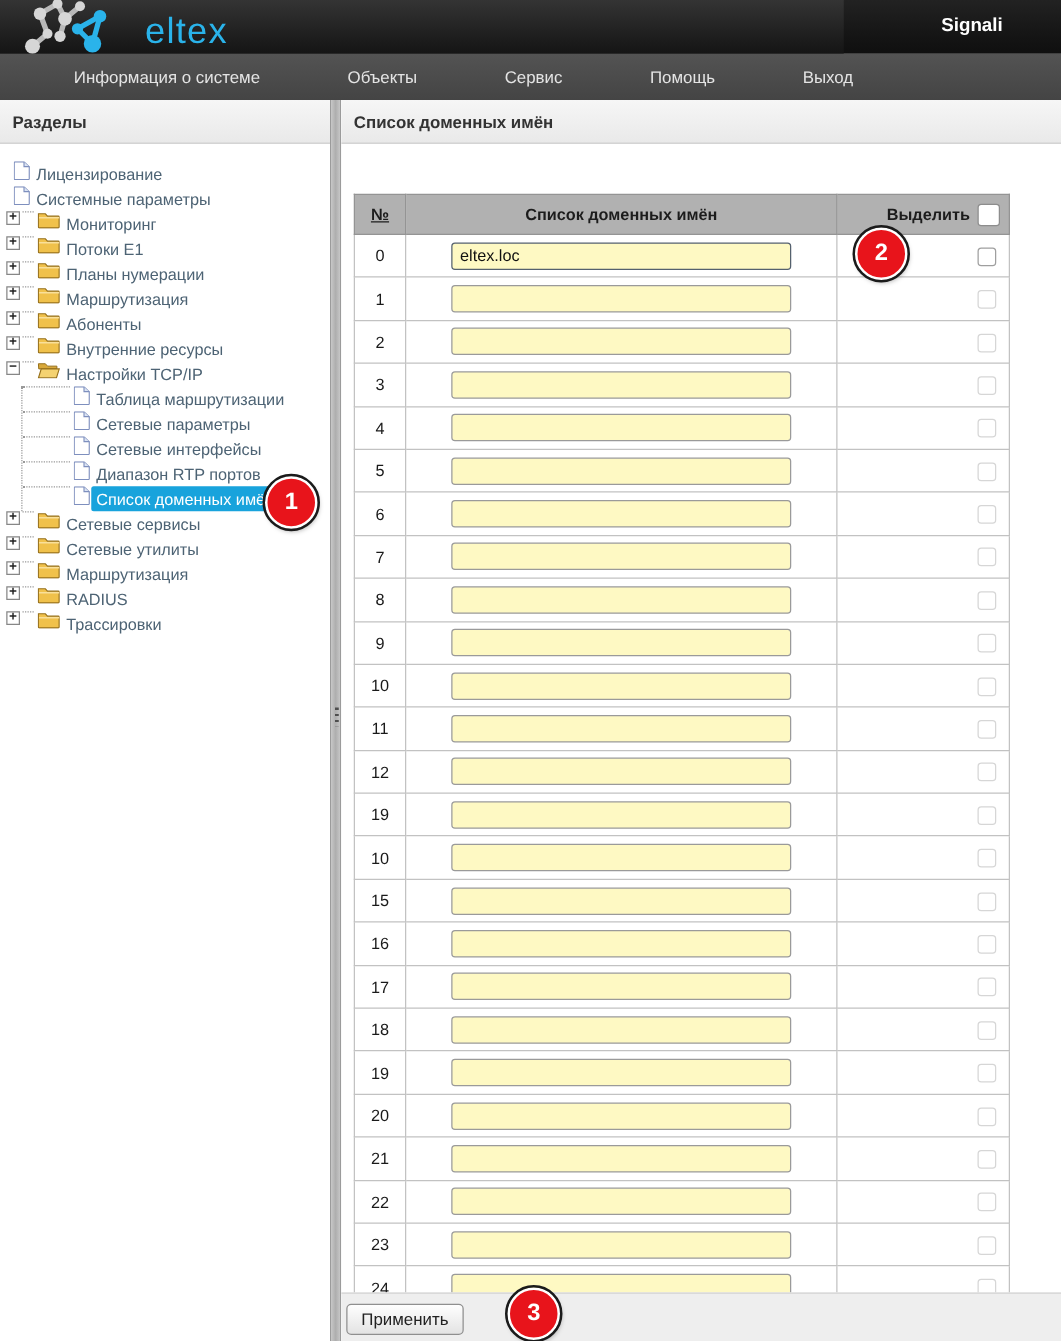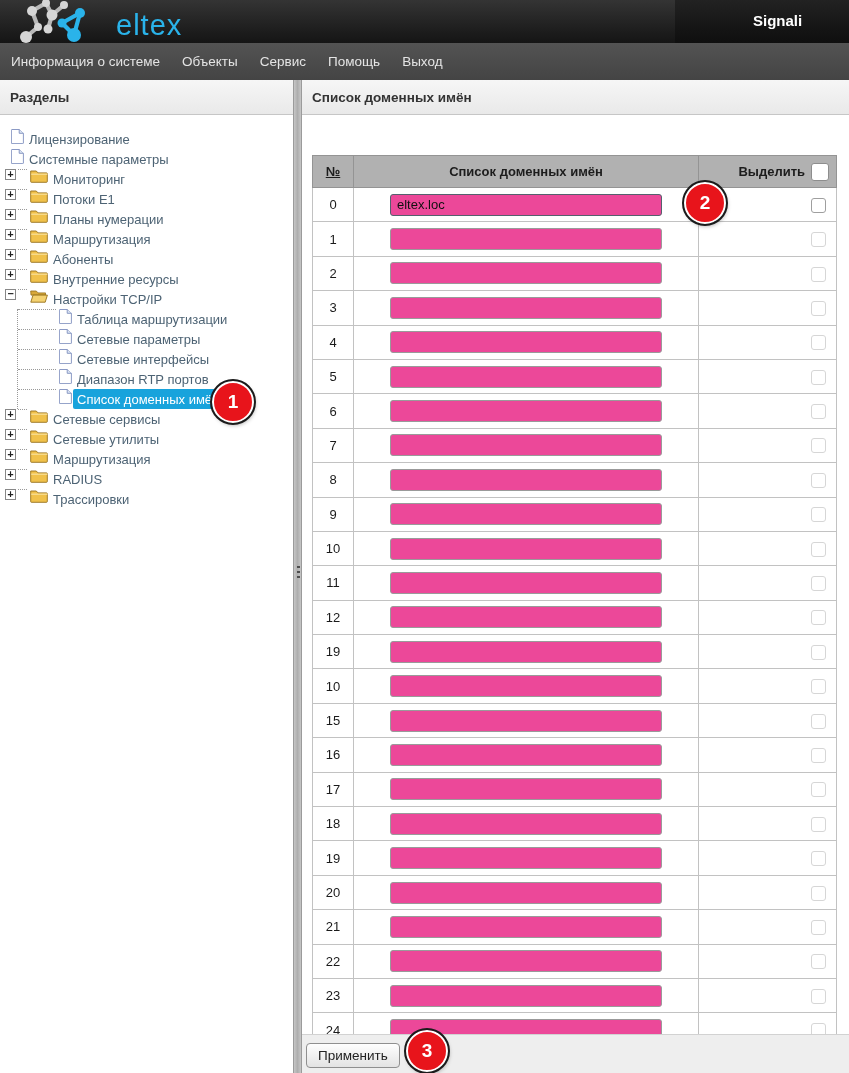--- a/index.html
+++ b/index.html
@@ -10,28 +10,28 @@
   
   .topbar { position:relative; height:43px; background:linear-gradient(180deg,#222 0%,#141414 70%,#0f0f0f 100%); overflow:hidden; }
   .topbar::before { content:''; position:absolute; left:0; top:0; width:675px; height:43px;
                     background:linear-gradient(180deg,#343434 0%,#1c1c1c 75%,#151515 100%); }
   .logo { position:absolute; left:18px; top:-5px; display:flex; align-items:center; }
   .logo-text { color:#2ab3ea; font-weight:normal; font-size:29px; letter-spacing:1px; margin-left:2px; padding-top:10px; }
   .right-title { position:absolute; left:753px; top:12px; color:#fff; font-weight:bold; font-size:15px; white-space:nowrap; }
 
   
   .menubar { height:37px; background:linear-gradient(180deg,#535353,#444); display:flex; align-items:center; padding-left:0; }
-  .menu-item { padding:0 11px; line-height:37px; color:#e4e4e4; font-size:13.5px; cursor:pointer; white-space:nowrap; }
+  .menu-item { padding:0 11px; line-height:37px; color:#e4e4e4; font-size:13.5px; cursor:pointer; white-space:nowrap;margin-left:48px; }
 
   
   .content { display:flex; height:993px; position:relative; background:#fff; }
   .panel-head { height:35px; border-bottom:1px solid #c6c6c6; background:linear-gradient(#f6f6f6,#e9e9e9);
                 display:flex; align-items:center; padding:0 10px; font-weight:bold; font-size:13.5px; color:#333; }
 
-  .sidepanel { width:293px; background:#fff; }
+  .sidepanel { width:264px; background:#fff; }
   .splitter { width:9px; background:linear-gradient(90deg,#c6c6c6,#aeaeae 50%,#c6c6c6);
               border-left:1px solid #9b9b9b; border-right:1px solid #9b9b9b; position:relative; cursor:col-resize; }
   .grip { position:absolute; left:3px; top:486px; width:3px; height:15px;
           background:repeating-linear-gradient(#4e4e4e 0 2px, transparent 2px 5px); }
   .mainpanel { flex:1; background:#fff; position:relative; overflow:hidden; }
 
   
   .tree { padding:14px 0 0 5px; color:#4d6374; line-height:20px; }
   .trow { display:flex; height:20px; cursor:pointer; white-space:nowrap; }
   .trow.rootfile { padding-left:6px; }
@@ -46,21 +46,21 @@
 
   
   .table-wrap { position:absolute; top:36px; left:0; right:0; height:918px; overflow:hidden; }
   .dtable { border-collapse:collapse; margin:39px 13px 0 10px; width:524px; table-layout:fixed; color:#1a1a1a; }
   .dtable col.c1 { width:41px; } .dtable col.c2 { width:345px; } .dtable col.c3 { width:138px; }
   .dtable th { border:1px solid #949494; background:#b1b1b1; height:32px; font-size:13px; font-weight:bold; color:#1c1c1c; }
   .dtable td { border:1px solid #c2c2c2; height:34.4px; padding:0; text-align:center; }
   th.numth { text-decoration:underline; cursor:pointer; }
   th.selth .selwrap { display:flex; align-items:center; justify-content:flex-end; padding-right:7px; }
   .dom-input { display:block; margin:0 auto; width:272px; height:22px; border:1px solid #9a9a9a; border-radius:3px;
-               padding:1px 6px; font:13px "Liberation Sans", sans-serif; color:#111; background:#ec4899; }
+               padding:1px 6px; font:13px "Liberation Sans", sans-serif; color:#111; background:#fef9c3; }
   .dom-input.filled { border-color:#55616e; }
   .cb { display:inline-block; width:15px; height:15px; background:#fff; border:1px solid #9f9f9f; border-radius:3px; vertical-align:middle; cursor:pointer; }
   .cb.dim { border-color:#d6d6d6; }
   .hcb { width:18px; height:18px; margin-left:6px; border-color:#8d8d8d; }
   td.selcell { text-align:right; padding-right:10px; }
 
   
   .footer { position:absolute; top:954px; left:0; right:0; bottom:0; background:#eeeeee; border-top:1px solid #d2d2d2; }
   .apply { margin:8px 0 0 4px; padding:4px 11px; font:13.5px "Liberation Sans", sans-serif; color:#222;
            background:linear-gradient(#fefefe,#e3e3e3); border:1px solid #8f8f8f; border-radius:4px; cursor:pointer; }

